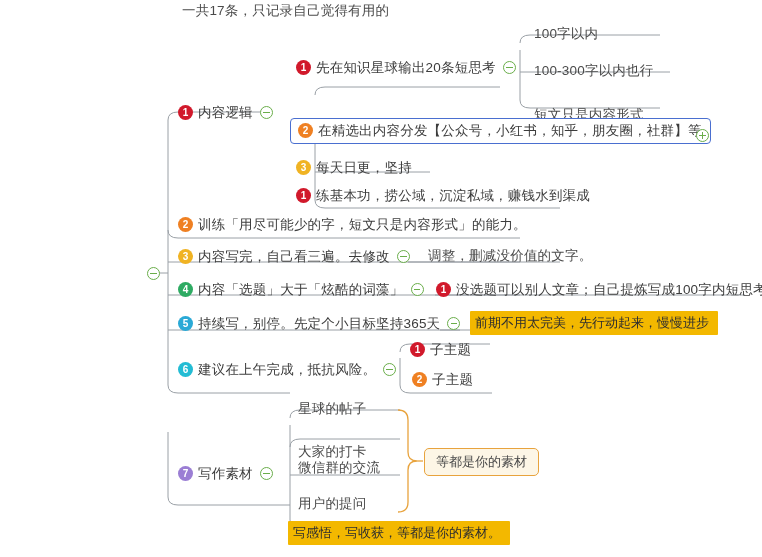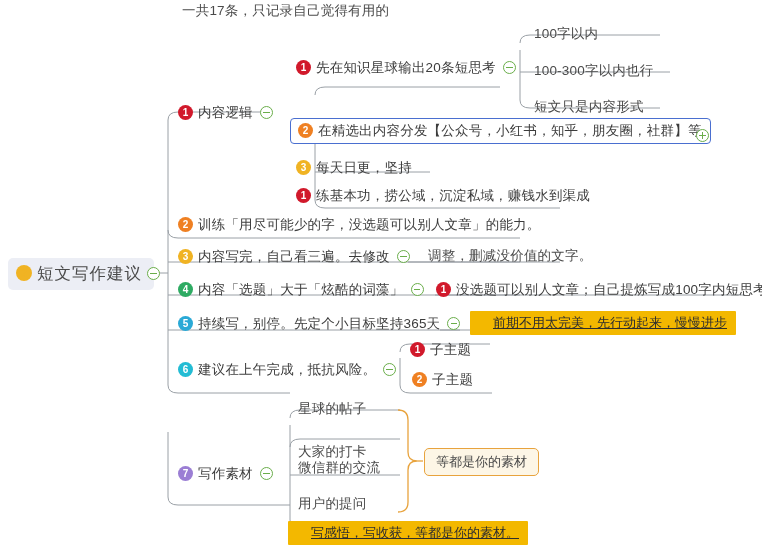--- a/index.html
+++ b/index.html
@@ -87,24 +87,23 @@
     border: 1.6px solid #4a6fd0;
     border-radius: 4px;
     padding: 4px 8px 5px 7px;
     background: #ffffff;
   }
 
   
   .hl {
     background: #f3b800;
     color: #2e2e2e;
-    padding: 5px 9px 6px 23px;
+    padding: 5px 9px 6px 5px;
     font-size: 13px;
     border-radius: 1px;
-    text-decoration: underline;
   }
   
   .boxed {
     background: #fdf6e6;
     border: 1.2px solid #e8a33d;
     border-radius: 5px;
     padding: 6px 11px 7px 11px;
     font-size: 13px;
     color: #4a4a4a;
   }
@@ -161,45 +160,41 @@
     <g fill="none" stroke="#e8a33d" stroke-width="1.3">
       <path d="M398 410 Q408 410 408 420 V452 Q408 461 417 461 Q408 461 408 470 V502 Q408 512 398 512"></path>
       <path d="M417 461 H423"></path>
     </g>
   </svg>
 
   <div class="node" style="left:182px; top:4px;">
     <span class="txt plain">一共17条，只记录自己觉得有用的</span>
   </div>
 
-  <div class="node root" style="left:8px; top:258px;">
-    <span class="badge s16" style="background: rgb(240, 179, 35); color: rgb(240, 179, 35);">3</span>
-    <span class="txt">短文写作建议</span>
-  </div>
   <div class="toggle" style="position:absolute; left:147px; top:267px; margin-left:0;"></div>
 
   <div class="node" style="left:178px; top:105px;">
     <span class="badge s15" style="background:#d1192b;">1</span>
     <span class="txt">内容逻辑</span>
     <span class="toggle"></span>
   </div>
 
   <div class="node" style="left:296px; top:60px;">
     <span class="badge s15" style="background:#d1192b;">1</span>
     <span class="txt">先在知识星球输出20条短思考</span>
     <span class="toggle"></span>
   </div>
 
   <div class="node" style="left:534px; top:27px;">
     <span class="txt plain">100字以内</span>
   </div>
   <div class="node" style="left:534px; top:64px;">
     <span class="txt plain">100-300字以内也行</span>
   </div>
-  <div class="node" style="left:534px; top:100px;text-align:right;">
+  <div class="node" style="left:534px; top:108px;text-align:right;">
     <span class="txt plain">短文只是内容形式</span>
   </div>
 
   <div class="node selected" style="left:290px; top:118px;">
     <span class="badge s15" style="background:#ef8022;">2</span>
     <span class="txt">在精选出内容分发【公众号，小红书，知乎，朋友圈，社群】等</span>
   </div>
   <div class="toggle plus" style="position:absolute; left:696px; top:129px; margin-left:0;"></div>
 
   <div class="node" style="left:296px; top:160px;">
@@ -207,21 +202,21 @@
     <span class="txt">每天日更，坚持</span>
   </div>
 
   <div class="node" style="left:296px; top:188px;">
     <span class="badge s15" style="background:#d1192b;">1</span>
     <span class="txt">练基本功，捞公域，沉淀私域，赚钱水到渠成</span>
   </div>
 
   <div class="node" style="left:178px; top:217px;">
     <span class="badge s15" style="background:#ef8022;">2</span>
-    <span class="txt">训练「用尽可能少的字，没选题可以别人文章」的能力。</span>
+    <span class="txt">训练「用尽可能少的字，短文只是内容形式」的能力。</span>
   </div>
 
   <div class="node" style="left:178px; top:249px;">
     <span class="badge s15" style="background:#f0b323;">3</span>
     <span class="txt">内容写完，自己看三遍。去修改</span>
     <span class="toggle"></span>
   </div>
   <div class="node" style="left:428px; top:249px;align-items:flex-end;">
     <span class="txt plain">调整，删减没价值的文字。</span>
   </div>

